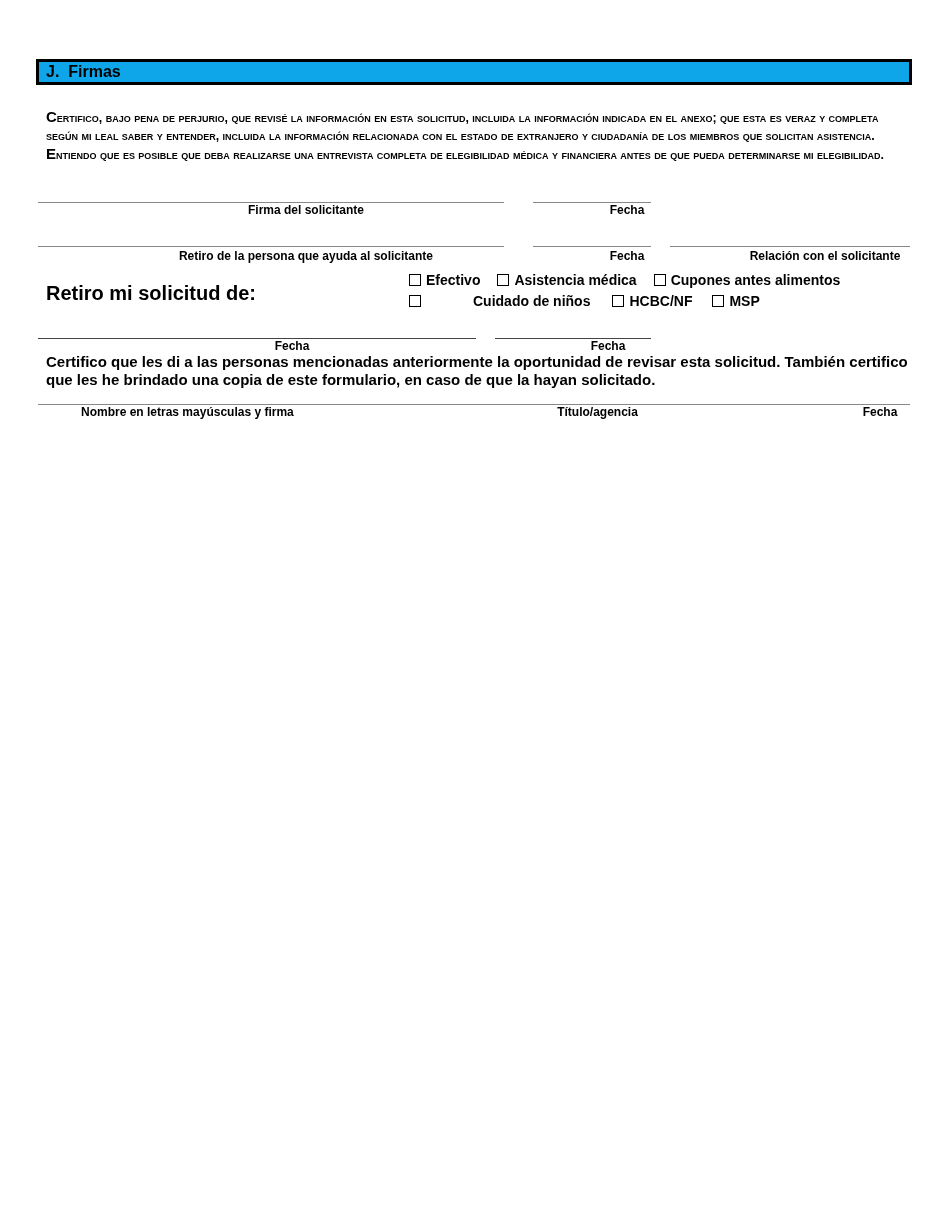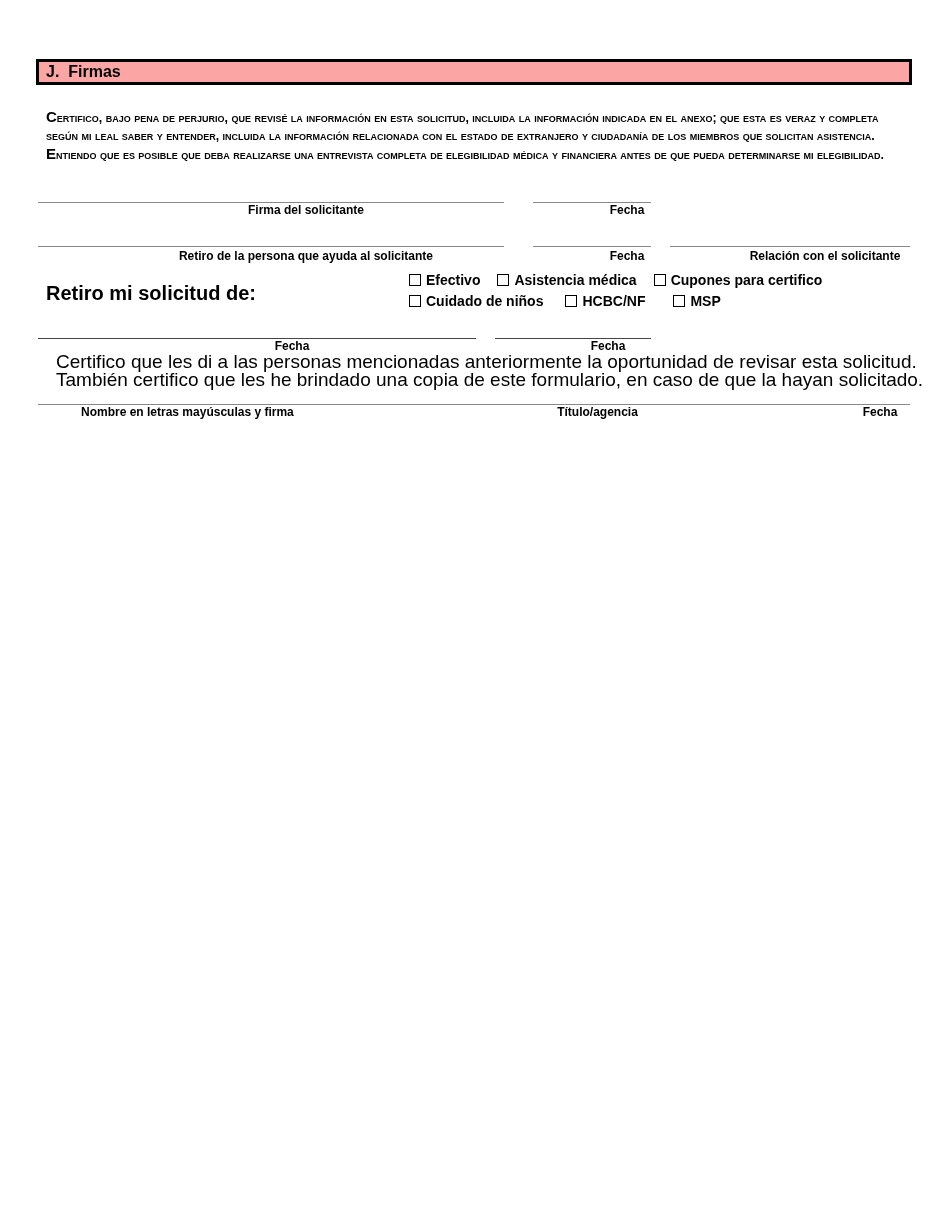--- a/index.html
+++ b/index.html
@@ -1,29 +1,29 @@
 <!DOCTYPE html>
 <html><head>
 <meta charset="utf-8">
 <style>
   html, body { margin: 0; padding: 0; background: #ffffff; }
   body { width: 950px; height: 1230px; position: relative; font-family: "Liberation Sans", sans-serif; color: #000; overflow: hidden; }
   .abs { position: absolute; }
-  .header-bar { left: 36px; top: 59px; width: 870px; height: 20px; background: #fca5a5; border: 3px solid #000; }
+  .header-bar { left: 36px; top: 59px; width: 870px; height: 20px; background: #0ea5e9; border: 3px solid #000; }
   .header-title { position: absolute; left: 7px; top: 0px; font-size: 16px; font-weight: bold; line-height: 20px; white-space: pre; }
   .cert { left: 46px; top: 86px; width: 860px; font-size: 12.4px; font-weight: bold; line-height: 18px; font-variant: small-caps; letter-spacing: 0px; margin-top: 22px; }
   .cert .big { font-size: 15px; }
   .line { position: absolute; height: 0; border-top: 1.5px solid #888; }
   .line.dark { border-top: 1.2px solid #444; }
   .lbl { position: absolute; font-size: 12px; font-weight: bold; text-align: center; line-height: 14px; white-space: nowrap; margin-left: 35px; }
   .retiro { left: 46px; top: 282px; font-size: 20px; font-weight: bold; }
   .cb-row { position: absolute; display: flex; align-items: center; font-size: 14px; font-weight: bold; white-space: nowrap; }
   .cb { display: inline-flex; align-items: center; margin-right: 17px; }
   .box { width: 12px; height: 12px; border: 1px solid #000; margin-right: 5px; background: #fff; box-sizing: border-box; }
-  .cert2 { left: 56px; top: 353px; width: 870px; font-size: 19px; font-weight: normal; line-height: 17.5px; }
+  .cert2 { left: 46px; top: 353px; width: 870px; font-size: 15px; font-weight: bold; line-height: 17.5px; }
 </style>
 </head>
 <body>
 
 <div class="abs header-bar">
   <span class="header-title">J.  Firmas</span>
 </div>
 
 <div class="abs cert"><span class="big">C</span><span>ertifico, bajo pena de perjurio, que revisé la información en esta solicitud, incluida la información indicada en el anexo; que esta es veraz y completa según mi leal saber y entender, incluida la información relacionada con el estado de extranjero y ciudadanía de los miembros que solicitan asistencia. </span><span class="big">E</span><span>ntiendo que es posible que deba realizarse una entrevista completa de elegibilidad médica y financiera antes de que pueda determinarse mi elegibilidad.</span></div>
 
@@ -45,30 +45,30 @@
   <span class="cb">
       <span class="box"></span>
       <span>Efectivo</span>
     </span>
   <span class="cb">
       <span class="box"></span>
       <span>Asistencia médica</span>
     </span>
   <span class="cb">
       <span class="box"></span>
-      <span>Cupones para certifico</span>
+      <span>Cupones antes alimentos</span>
     </span>
 </div>
 
 <div class="cb-row" style="left:409px; top:293px;">
-  <span class="cb" style="margin-right:22px;">
+  <span class="cb" style="margin-right:22px;gap:47px;">
       <span class="box"></span>
       <span>Cuidado de niños</span>
     </span>
-  <span class="cb" style="margin-right:28px;">
+  <span class="cb" style="margin-right:20px;">
       <span class="box"></span>
       <span>HCBC/NF</span>
     </span>
   <span class="cb">
       <span class="box"></span>
       <span>MSP</span>
     </span>
 </div>
 
 <div class="line dark" style="left:38px; top:338px; width:438px;"></div>

